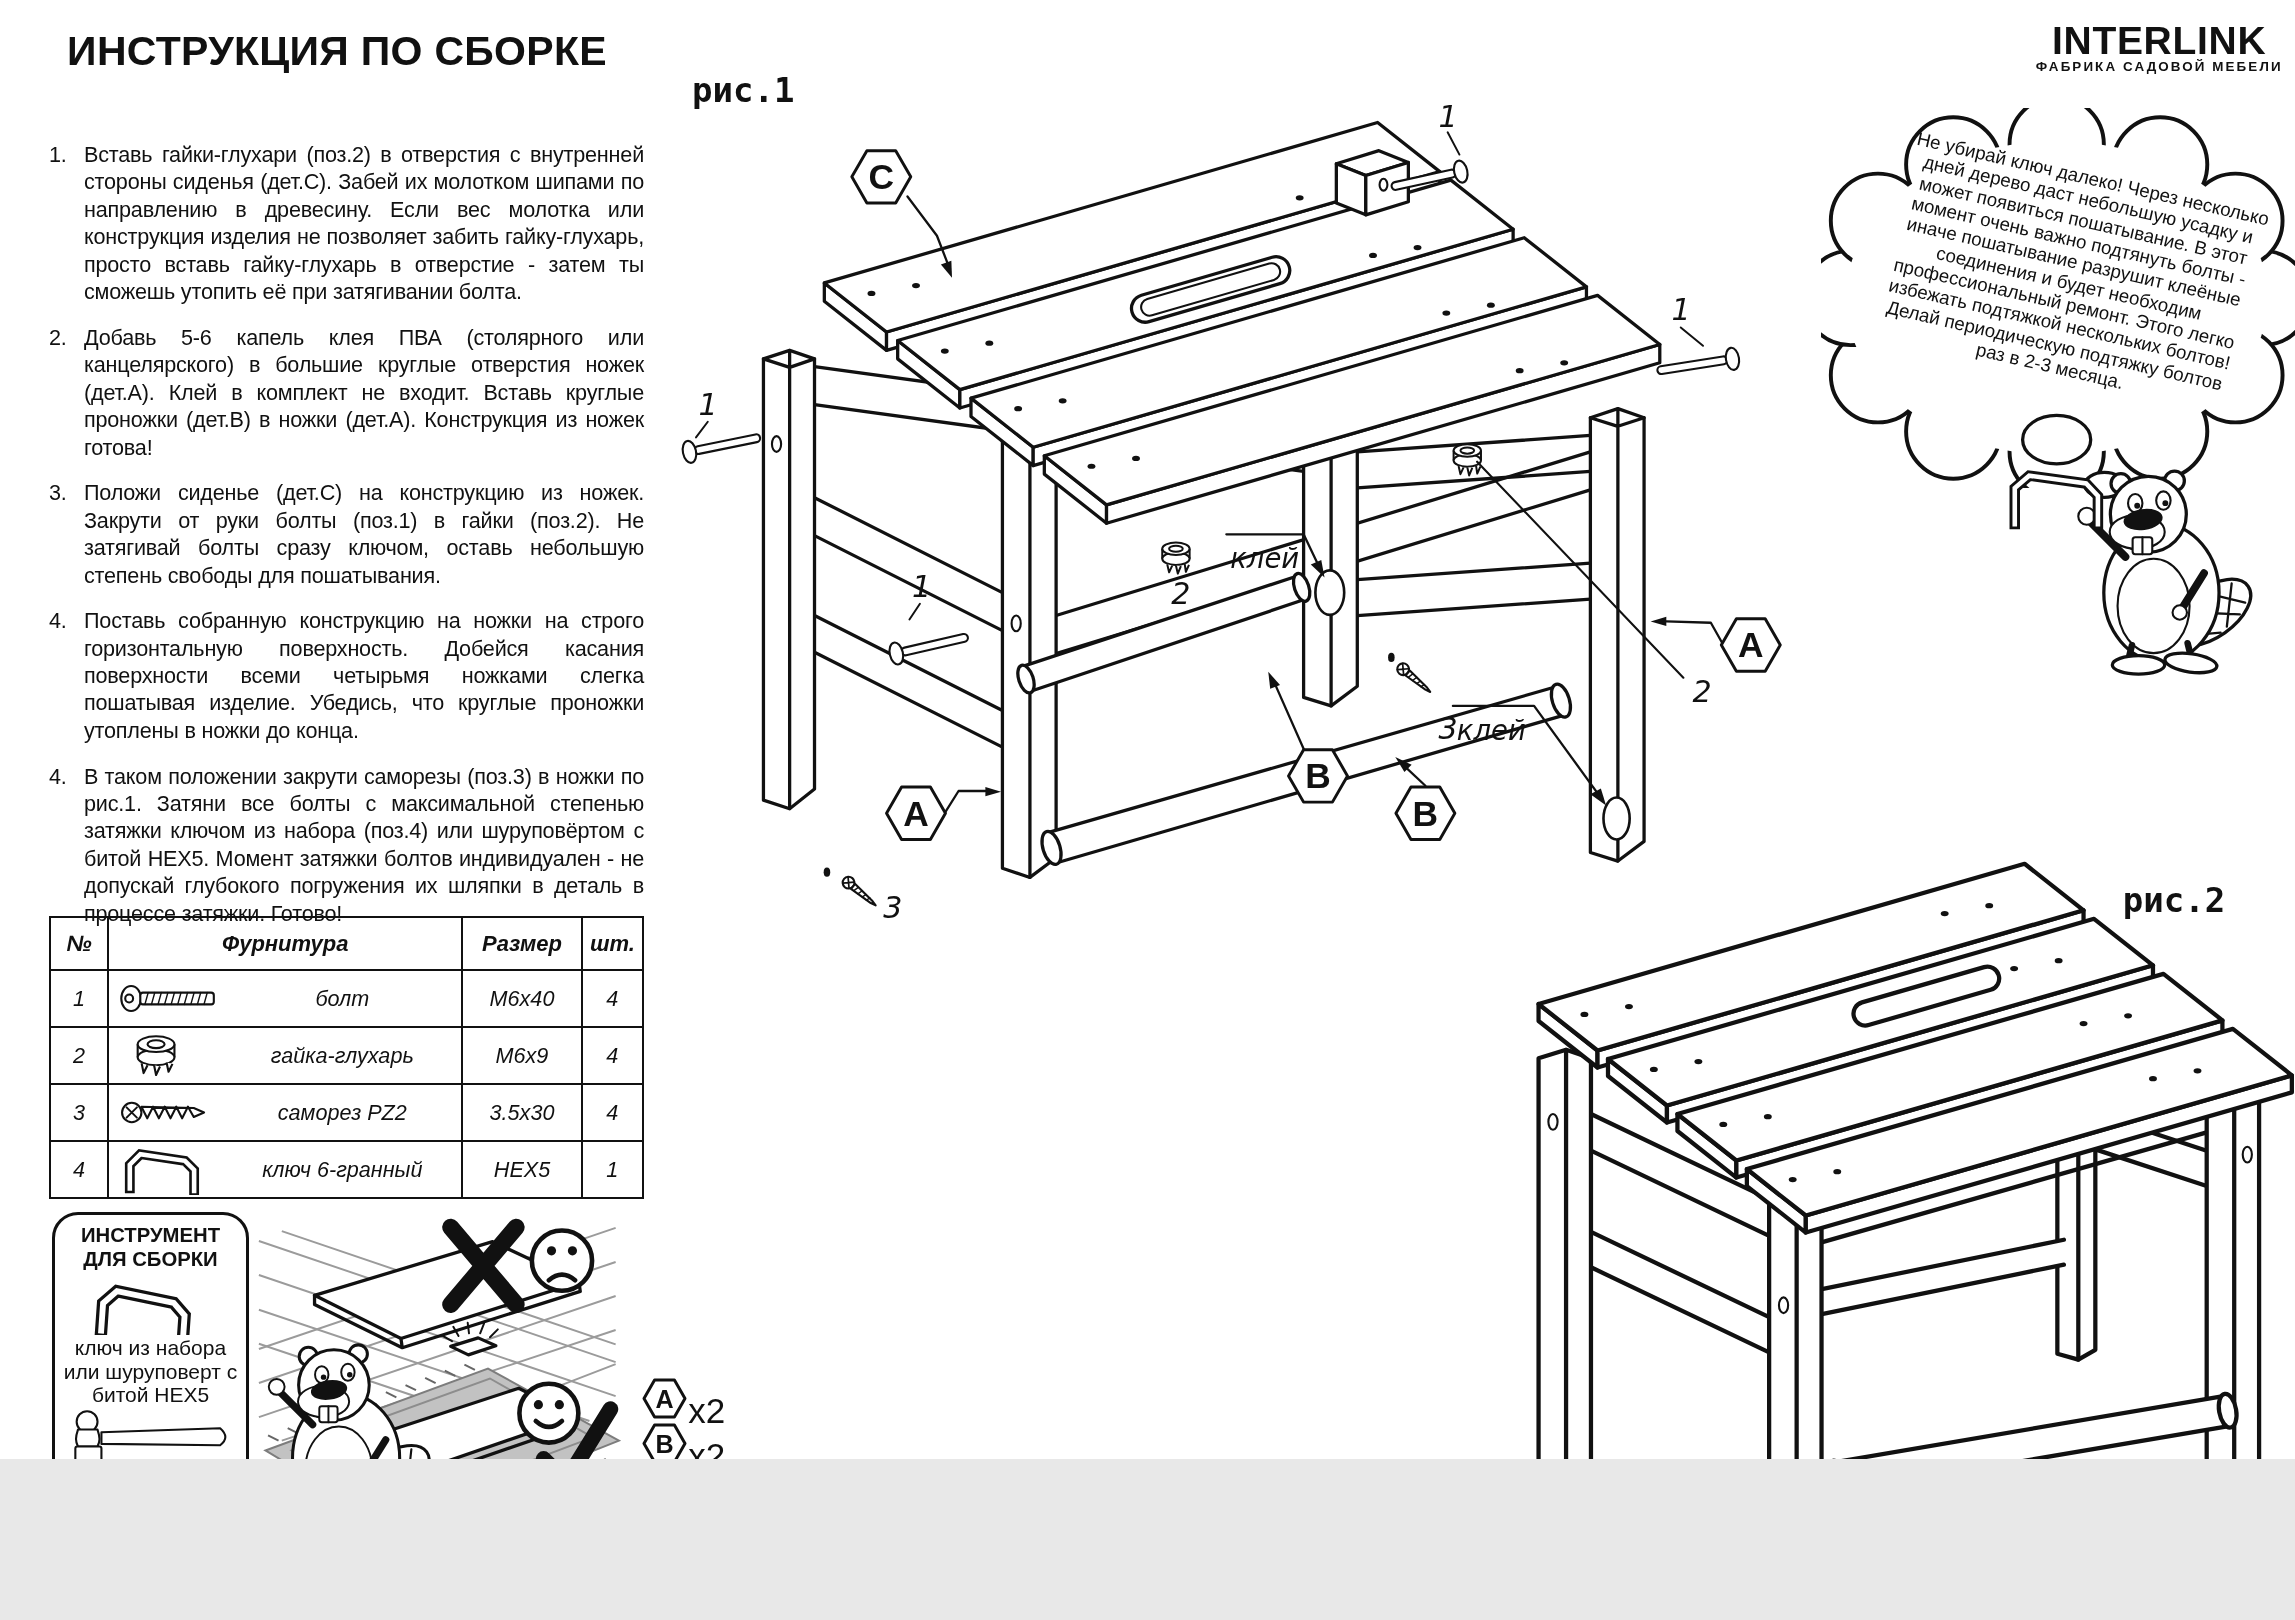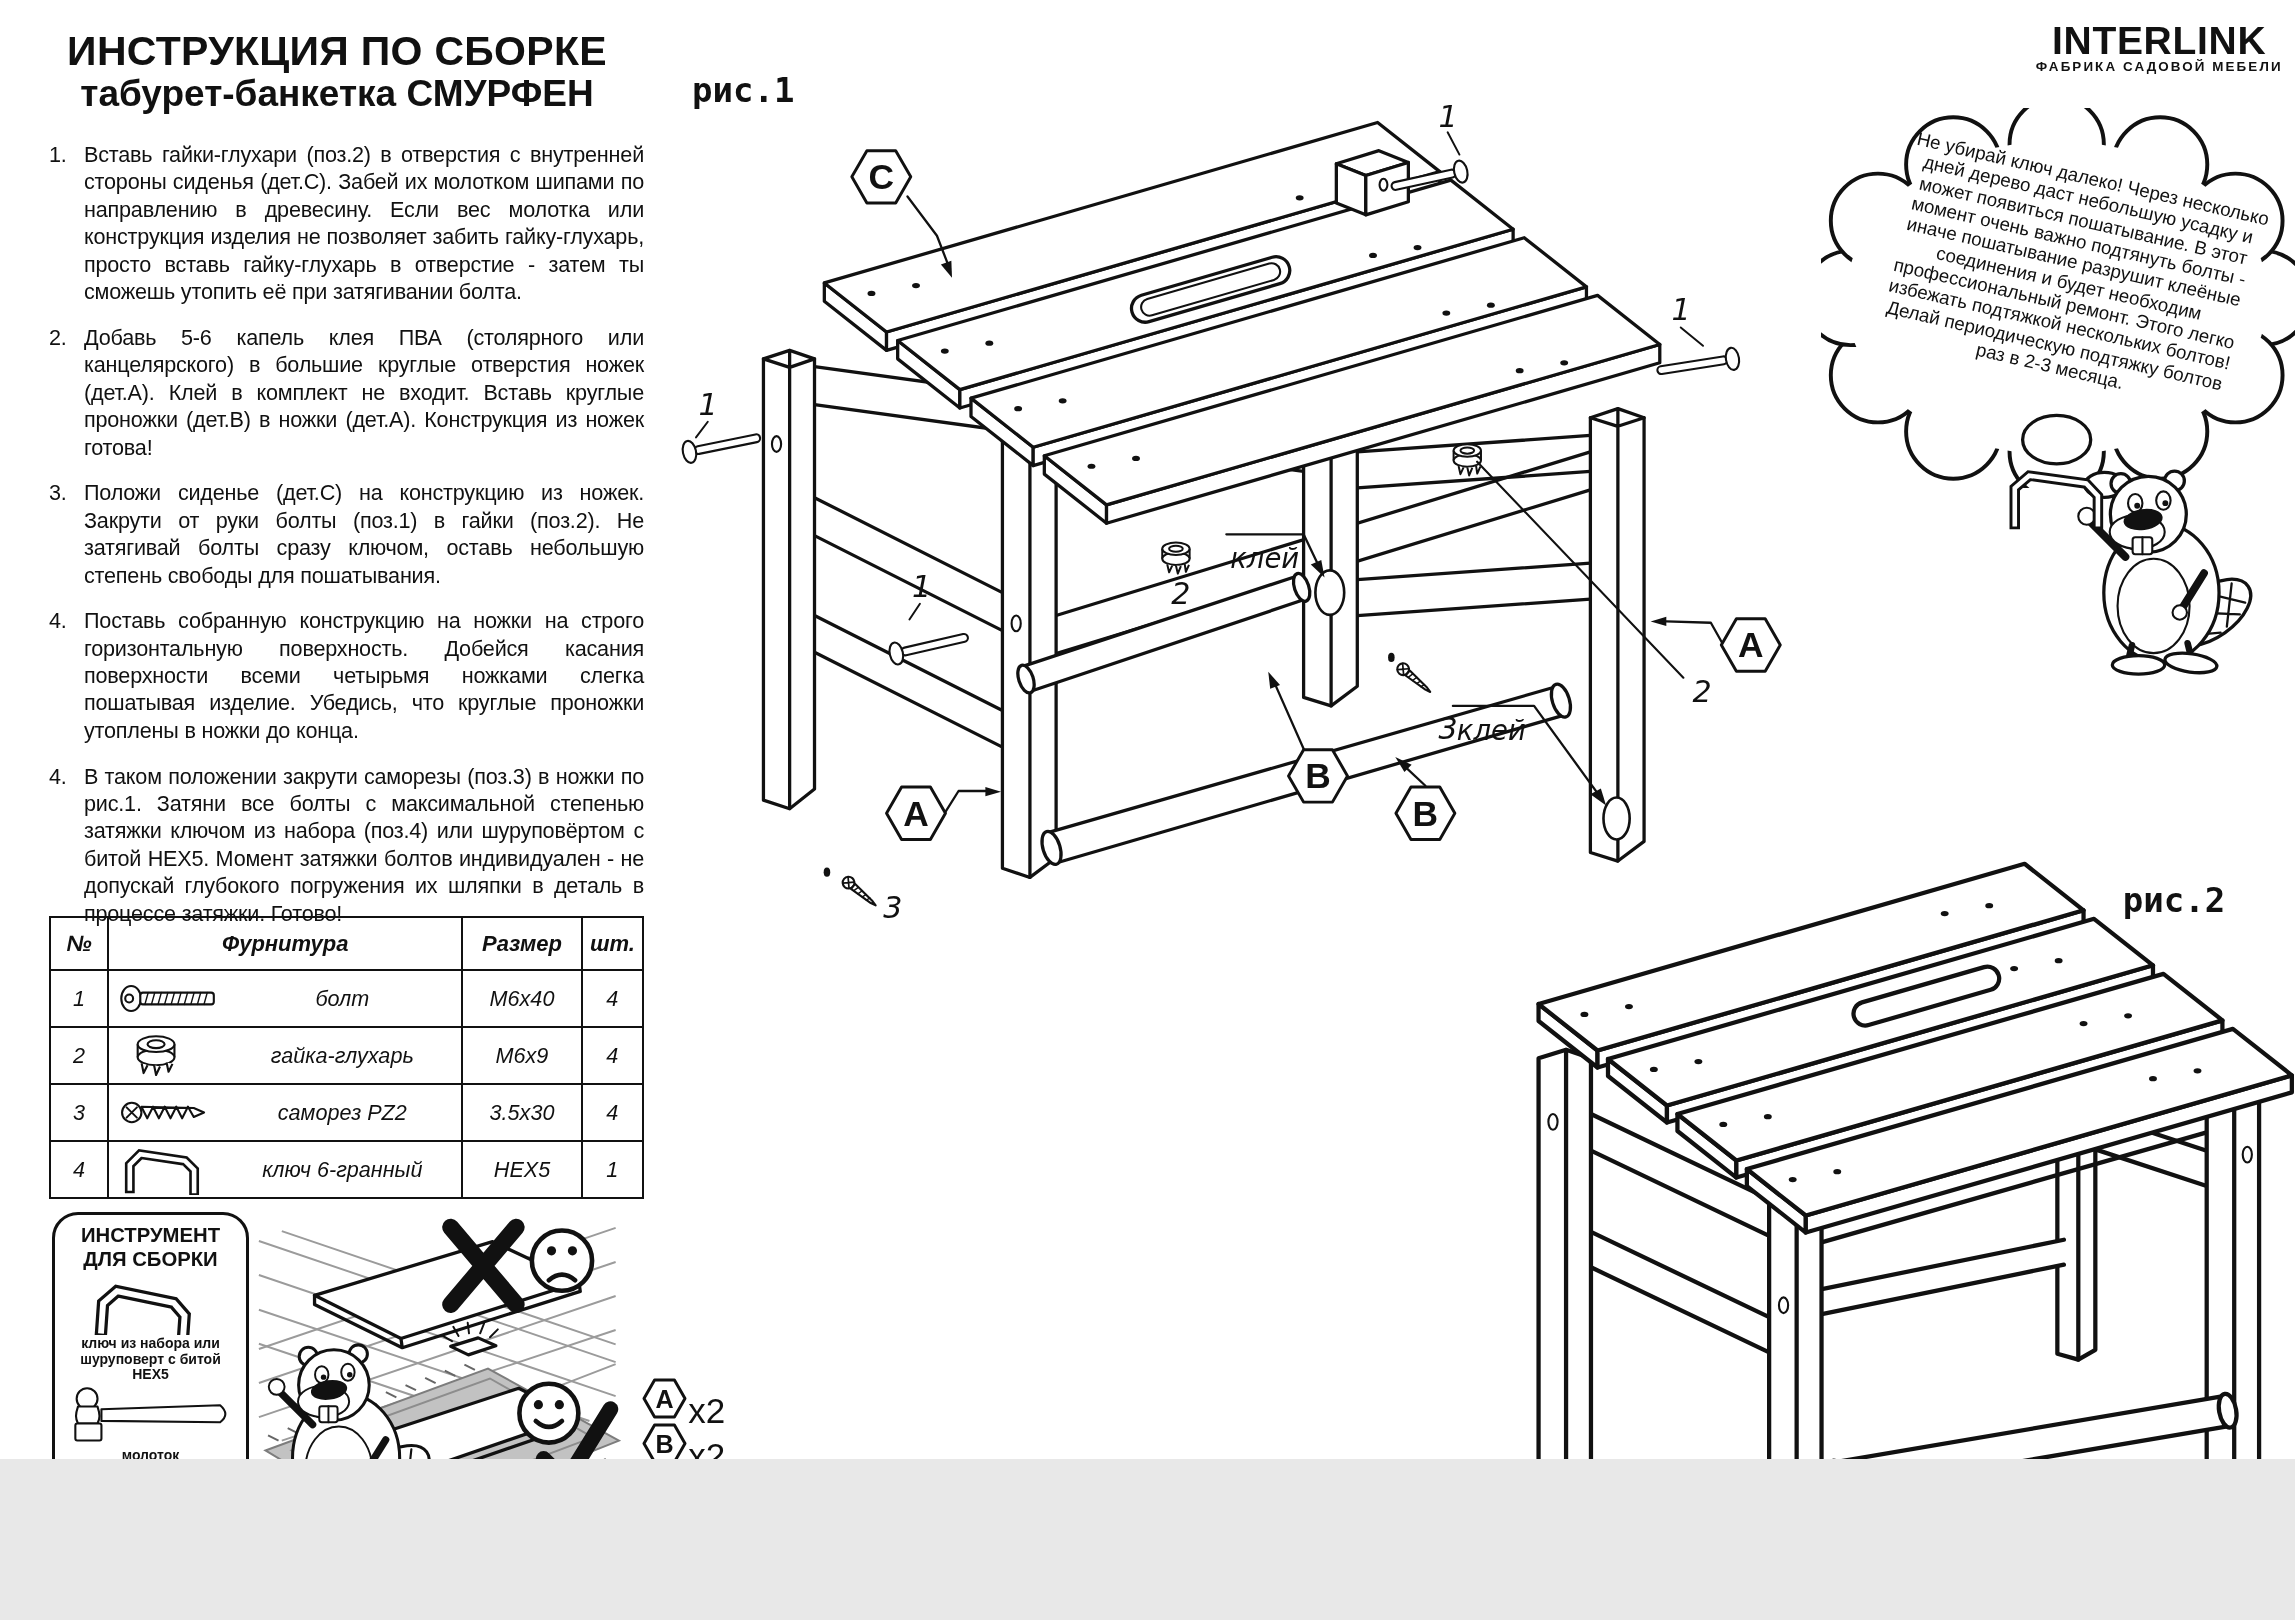--- a/index.html
+++ b/index.html
@@ -25,21 +25,21 @@
   td.cell-part{text-align:left;}
   .partcell{display:flex;align-items:center;}
   .partcell svg{flex:0 0 auto;margin-left:9.2px;}
   .partcell span{flex:1;text-align:center;}
   .c-num{width:56px;} .c-part{width:341px;} .c-size{width:115px;} .c-qty{width:59px;}
 
   
   .toolsbox{left:52px;top:1212px;width:197px;height:322px;border:3.3px solid #111;border-radius:26px;
             text-align:center;padding:9.2px 5.2px;box-sizing:border-box;}
   .toolsbox .tb-title{font-size:20.3px;font-weight:bold;line-height:1.15;margin-bottom:3.9px;}
-  .toolsbox .cap{font-size:14px;font-weight:bold;line-height:1.12;margin:1.3px 0 3.9px 0;}
+  .toolsbox .cap{font-size:21px;font-weight:normal;line-height:1.12;margin:1.3px 0 3.9px 0;}
 
   
   .legend{left:642px;top:1376px;}
   .leg-row{display:flex;align-items:center;height:45px;}
   .leg-row .cnt{font-size:35px;margin-left:1.3px;margin-top:25px;}
 
   
   .brand{right:12.4px;top:22px;text-align:center;}
   .brand .bn{font-size:39px;font-weight:bold;letter-spacing:0.7px;line-height:0.95;}
   .brand .bt{font-size:13.4px;font-weight:bold;letter-spacing:2.1px;}
@@ -94,21 +94,20 @@
         <line class="ln" style="stroke-width:3.2" x1="111" y1="120" x2="111" y2="146"></line>
         <path class="ln" style="stroke-width:10" d="M95,285 L90,305 M180,282 L185,302"></path>
         <ellipse class="wf" cx="105" cy="315" rx="40" ry="14"></ellipse>
         <ellipse class="wf" cx="185" cy="312" rx="40" ry="14" transform="rotate(8 185 312)"></ellipse>
       </g>
     </defs>
   </svg>
 
   <div class="abs title">
     <div class="t1">ИНСТРУКЦИЯ ПО СБОРКЕ</div>
-    <div class="t2">табурет-банкетка СМУРФЕН</div>
   </div>
 
   <div class="abs instructions">
     <div class="para">
       <span class="num">1.</span>
       <span class="ptext">Вставь гайки-глухари (поз.2) в отверстия с внутренней стороны сиденья (дет.С).  Забей их молотком шипами по направлению в древесину. Если вес молотка или конструкция изделия не позволяет забить гайку-глухарь, просто вставь гайку-глухарь в отверстие - затем ты сможешь утопить её при затягивании болта.</span>
     </div>
     <div class="para">
       <span class="num">2.</span>
       <span class="ptext">Добавь 5-6 капель клея ПВА (столярного или канцелярского) в большие круглые отверстия ножек (дет.А). Клей в комплект не входит. Вставь круглые проножки (дет.В) в ножки (дет.А). Конструкция из ножек готова!</span>

